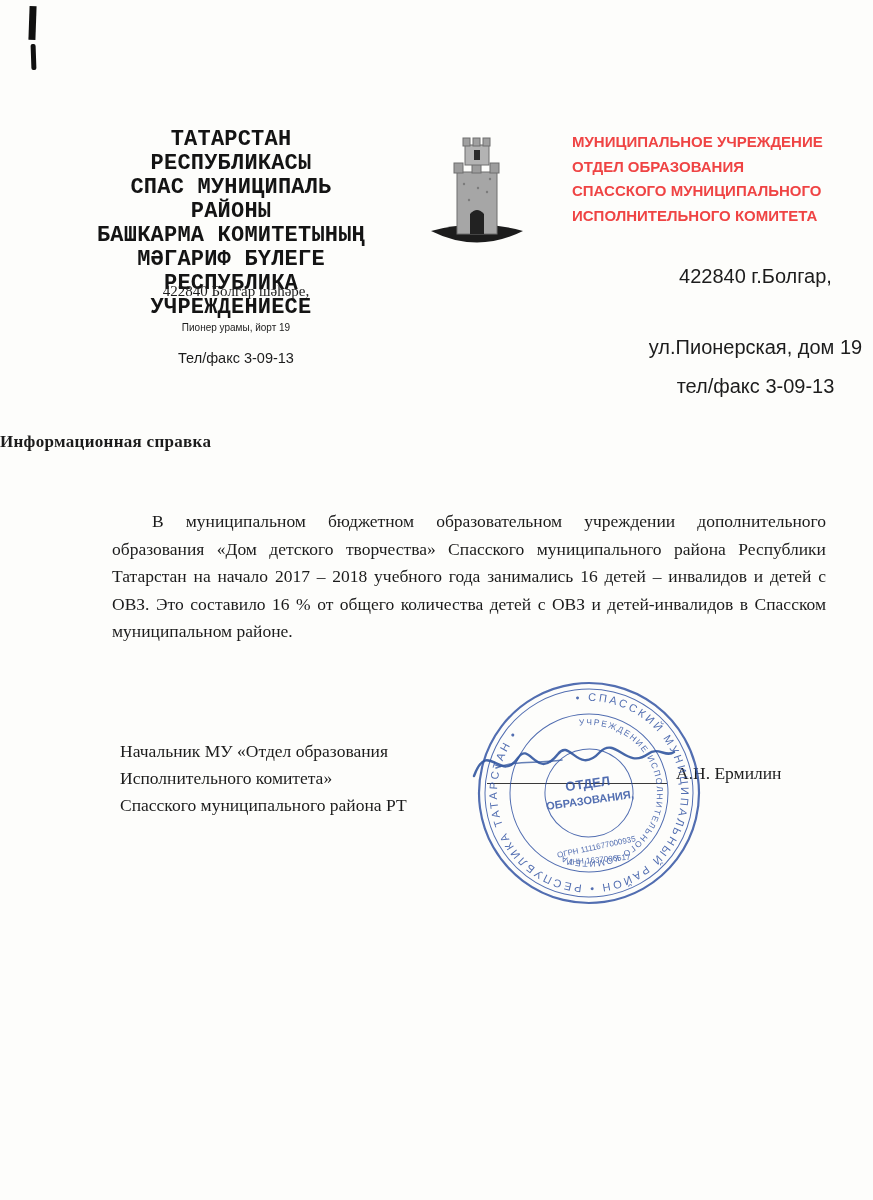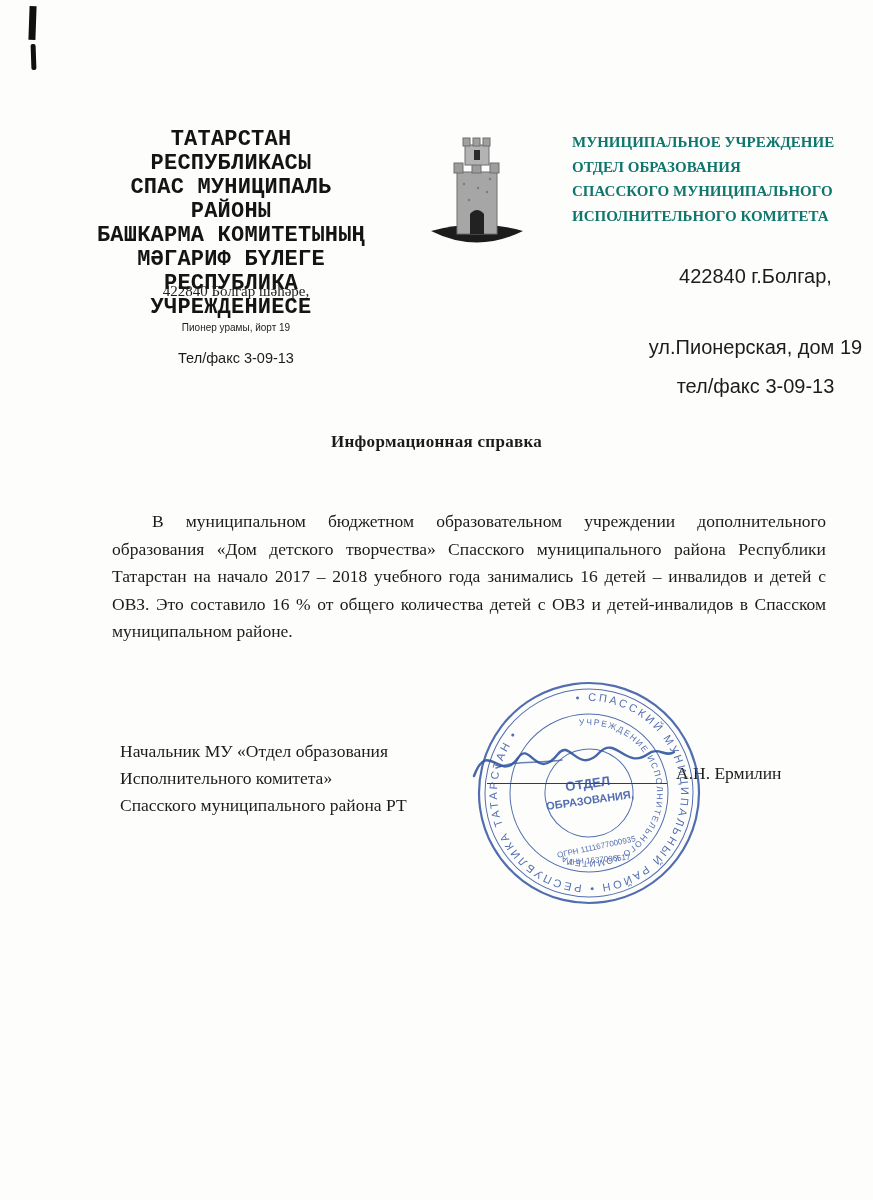--- a/index.html
+++ b/index.html
@@ -14,39 +14,39 @@
 
   
   .lh-left{
     position:absolute;left:86px;top:128px;width:290px;text-align:center;
     font-weight:bold;font-size:22px;line-height:24px;letter-spacing:.2px;
     font-family:Liberation Mono, monospace;color:#141414;
   }
   .lh-right{
     position:absolute;left:572px;top:130px;width:301px;overflow:hidden;
     font-weight:bold;font-size:15px;line-height:24.5px;
-    font-family:Liberation Serif, serif;color:#0f766e;
+    font-family:Liberation Sans, sans-serif;color:#ef4444;
   }
   .lh-right div{white-space:nowrap;}
 
   .emblem{position:absolute;left:424px;top:132px;width:106px;height:124px;}
 
   
   .addr-left{position:absolute;left:118px;top:283px;width:236px;text-align:center;}
   .addr-left .a1{font-family:"Liberation Serif",serif;font-size:15px;margin-bottom:22px;}
   .addr-left .a2{font-family:"Liberation Sans",sans-serif;font-size:10px;margin-bottom:17px;}
   .addr-left .a3{font-family:"Liberation Sans",sans-serif;font-size:14.5px;}
   .addr-right{position:absolute;left:638px;top:265px;width:235px;text-align:center;
     font-family:"Liberation Sans",sans-serif;font-size:20px;}
   .addr-right .a1{margin-bottom:21px;}
   .addr-right .a2{margin-bottom:16px;margin-top:48px;}
 
   
   .doc-title{
-    position:absolute;left:0;top:432px;width:100%;text-align:center;
+    position:absolute;left:0;top:432px;width:100%;text-align:left;
     font-weight:bold;font-size:17px;letter-spacing:.3px;
     font-family:"Liberation Serif",serif;
   }
 
   
   .body-par{
     position:absolute;left:112px;top:484px;width:714px;
     font-size:17.5px;line-height:27.5px;text-align:justify;text-indent:40px;
     font-family:"Liberation Serif",serif;color:#1b1b1b;margin-top:24px;
   }

